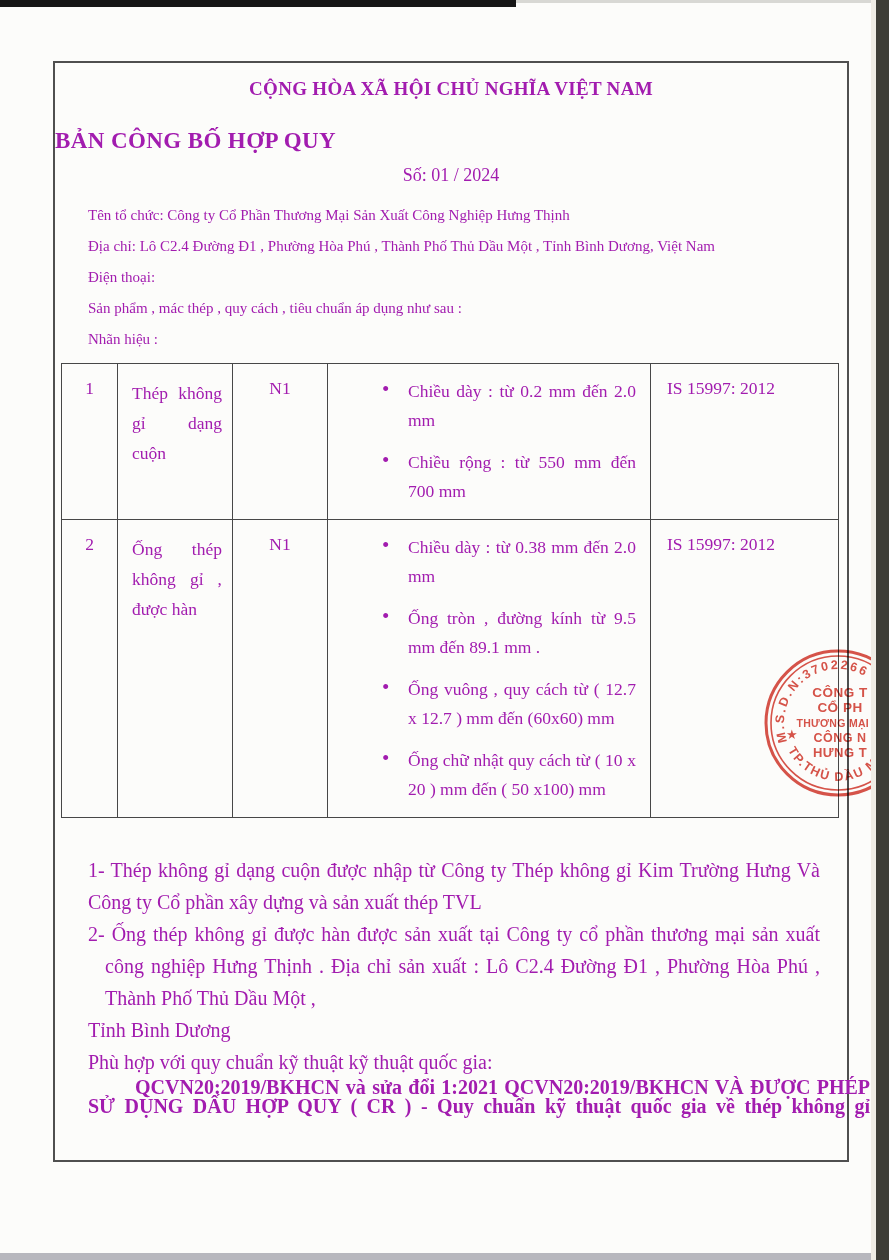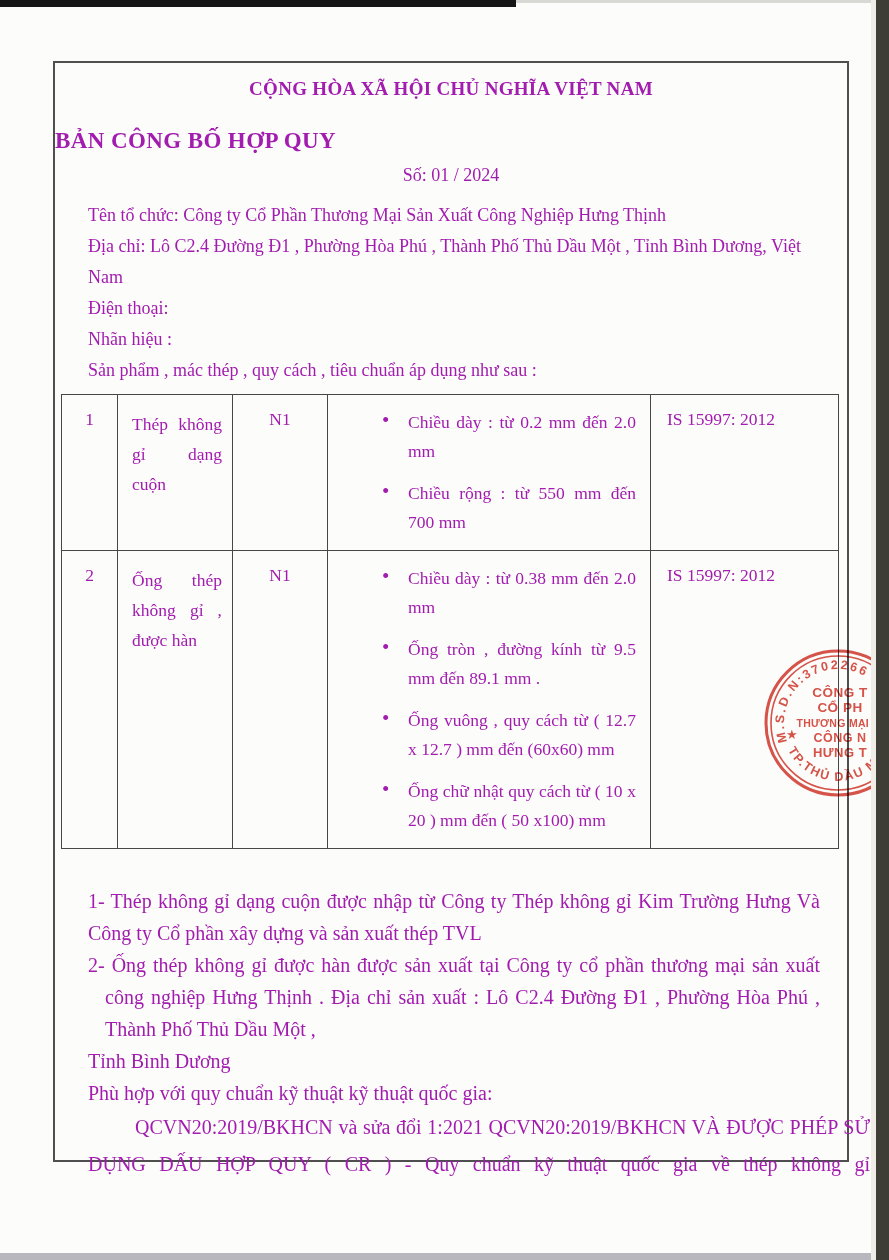--- a/index.html
+++ b/index.html
@@ -19,21 +19,21 @@
     position:absolute;left:53px;top:61px;width:796px;height:1101px;
     border:2px solid #4f4f4f;box-sizing:border-box;padding-top:13px;
   }
 
   .nat-title{text-align:center;font-weight:bold;font-size:19px;line-height:26px;letter-spacing:.3px;}
   .motto-line{text-align:center;font-size:17.5px;line-height:25px;font-weight:bold;}
   .motto-underlined{border-bottom:2.5px solid #2b2b2b;padding:0 4px 1px 18px;}
   .doc-title{text-align:left;font-weight:bold;font-size:23px;line-height:30px;margin-top:24px;letter-spacing:.4px;}
   .doc-number{text-align:center;font-size:18px;line-height:24px;margin-top:7px;}
 
-  .info{margin:13px 30px 0 33px;font-size:18px;line-height:31px;}
+  .info{margin:13px 30px 0 33px;font-size:15px;line-height:31px;}
   .info p{margin:0;}
   .indent2{margin-left:7px;}
   .bold{font-weight:bold;}
 
   table.spec{
     margin:8px 0 0 6px;border-collapse:collapse;table-layout:fixed;width:777px;
     font-size:17.5px;
   }
   table.spec col.c1{width:56px;} table.spec col.c2{width:115px;}
   table.spec col.c3{width:95px;} table.spec col.c4{width:323px;}
@@ -56,22 +56,22 @@
   }
   .qc-item::before{content:"\2022";position:absolute;left:44px;top:-2px;font-size:21px;}
 
   .notes{margin:36px 27px 0 33px;font-size:20px;line-height:32px;}
   .notes p{margin:0;}
   .note-item1{text-align:justify;margin-bottom:3px;}
   .note-item2{text-align:justify;padding-left:17px;text-indent:-17px;margin-bottom:2px;}
   .note-province{margin-top:2px;}
   .note-intro{margin-top:4px;}
   .note-detail{
-    margin-left:-31px;width:782px;text-indent:47px;line-height:37px;margin-top:4px;
-    text-align:justify;text-align-last:justify;
+    margin-left:-31px;width:782px;text-indent:47px;line-height:19px;margin-top:4px;
+    text-align:justify;text-align-last:justify;font-weight:bold;
   }
 
   
   .stamp{position:absolute;left:753px;top:638px;z-index:20;mix-blend-mode:multiply;opacity:.92;}
   .stamp text{font-family:"Liberation Sans","DejaVu Sans",sans-serif;font-weight:bold;}
 </style>
 </head>
 <body>
 
 <div class="page">
@@ -83,22 +83,22 @@
 
     <div class="nat-title">CỘNG HÒA XÃ HỘI CHỦ NGHĨA VIỆT NAM</div>
 
     <div class="doc-title">BẢN CÔNG BỐ HỢP QUY</div>
     <div class="doc-number">Số: 01 / 2024</div>
 
     <div class="info">
       <p>Tên tổ chức: Công ty Cổ Phần Thương Mại Sản Xuất Công Nghiệp Hưng Thịnh</p>
       <p>Địa chỉ: Lô C2.4 Đường Đ1 , Phường Hòa Phú , Thành Phố Thủ Dầu Một , Tỉnh Bình Dương, Việt Nam</p>
       <p>Điện thoại:</p>
+      <p class="indent2">Sản phẩm , mác thép , quy cách , tiêu chuẩn áp dụng như sau :</p>
       <p class="indent2">Nhãn hiệu :</p>
-      <p class="indent2">Sản phẩm , mác thép , quy cách , tiêu chuẩn áp dụng như sau :</p>
     </div>
 
     <table class="spec">
       <colgroup>
           <col class="c1">
           <col class="c2">
           <col class="c3">
           <col class="c4">
           <col class="c5">
         </colgroup>

